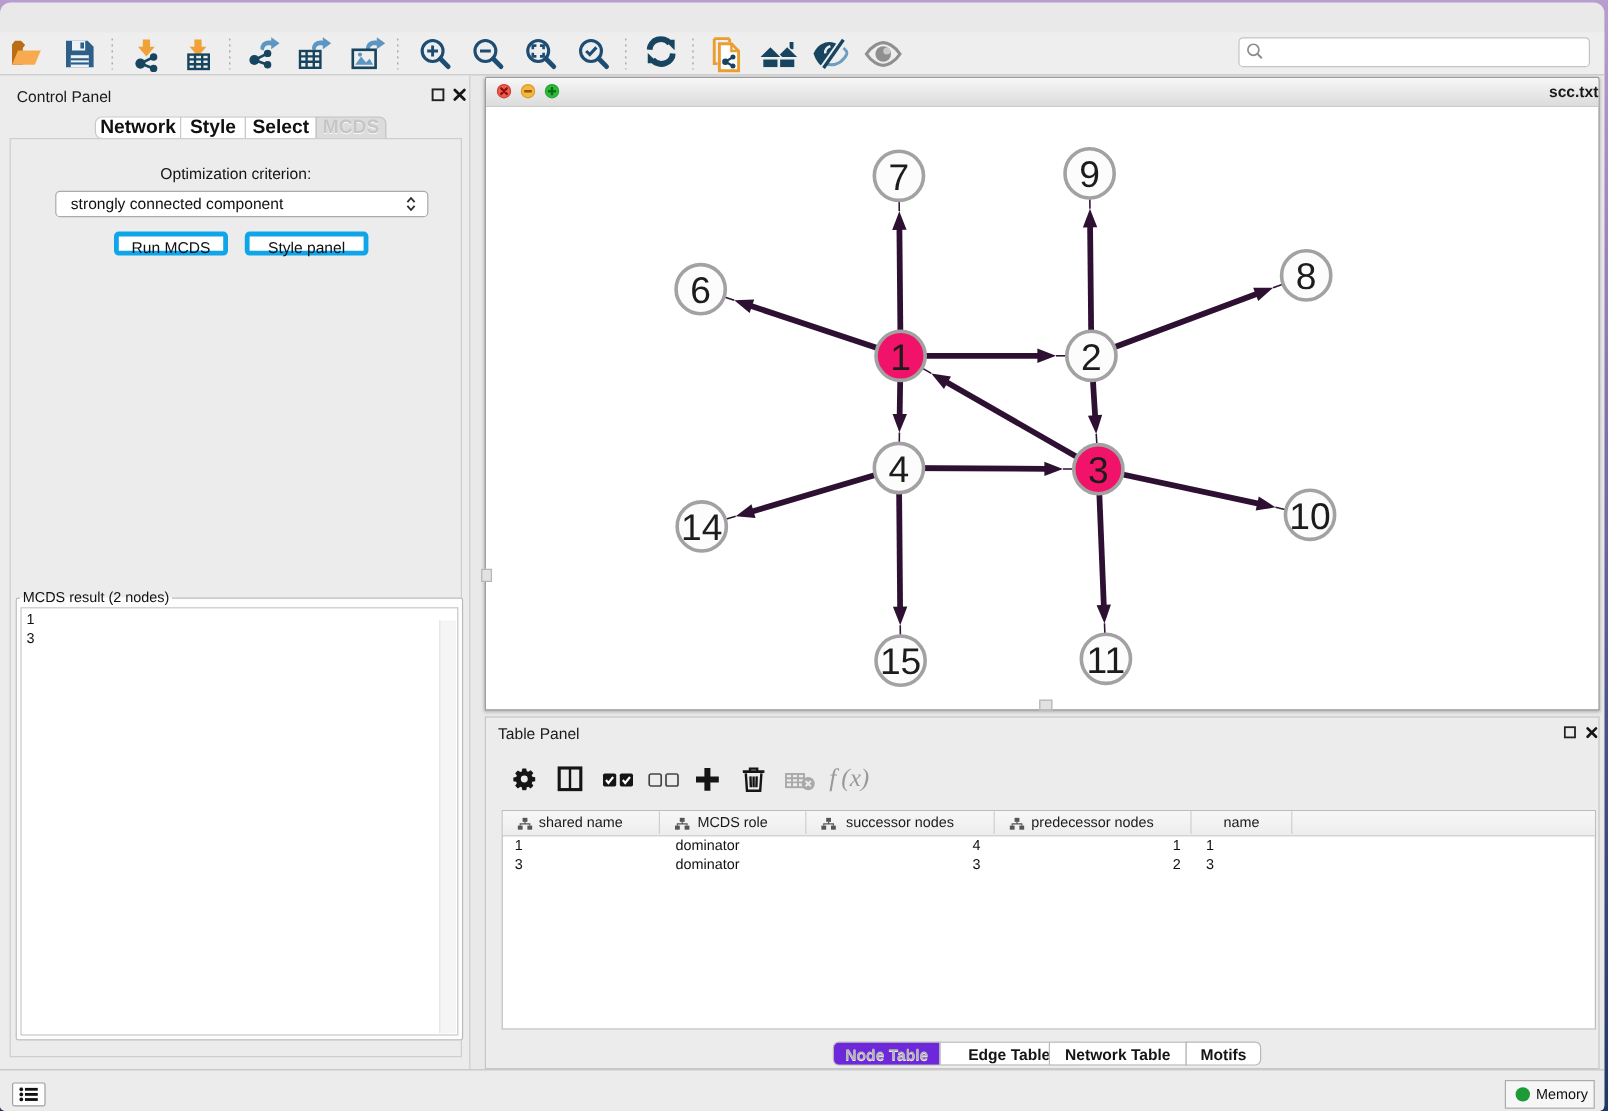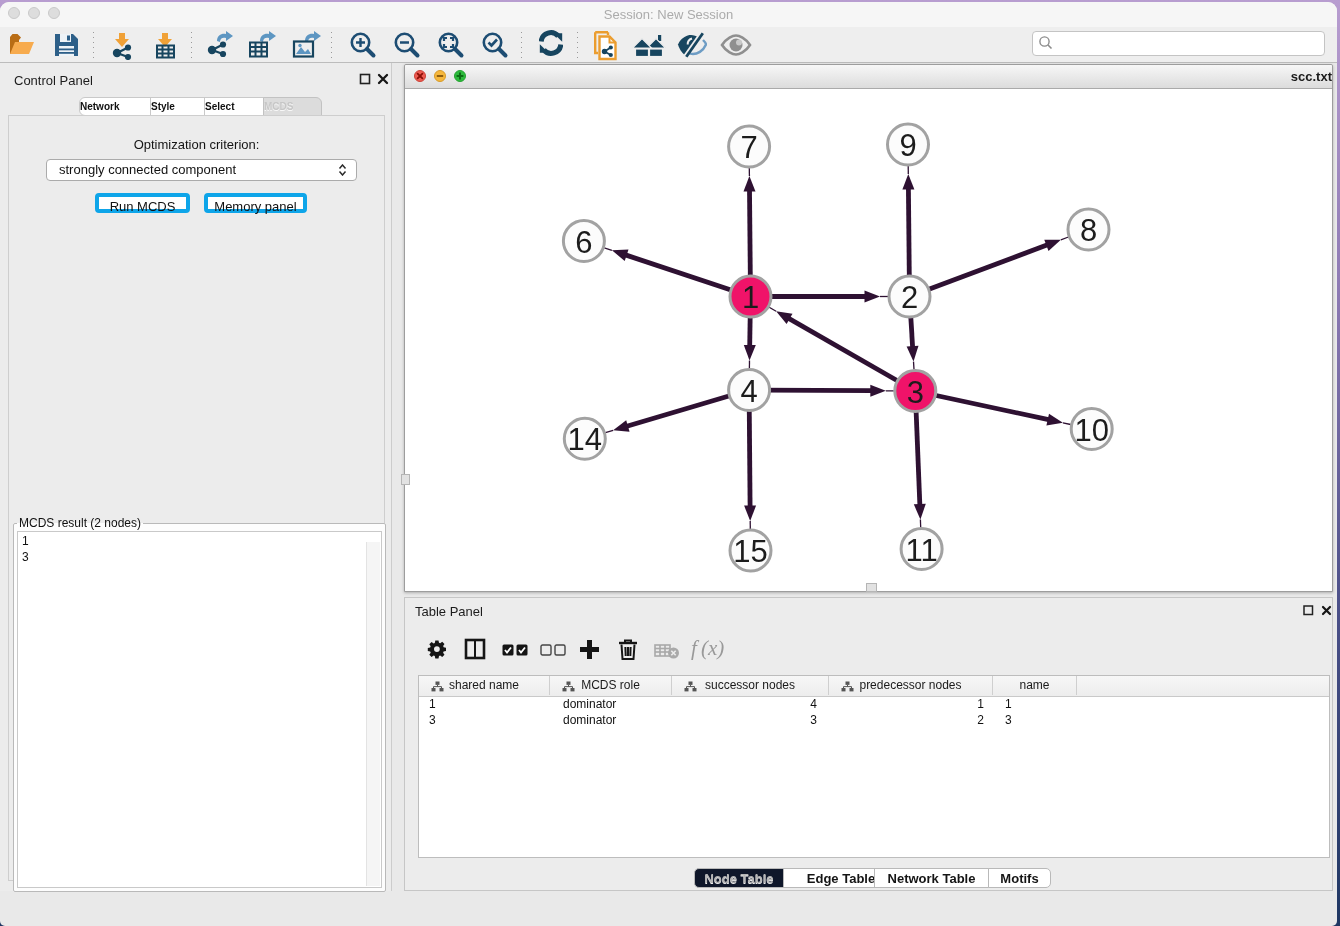--- a/index.html
+++ b/index.html
@@ -19,21 +19,21 @@
   background-size:1px 5px;background-repeat:repeat-y;}
 .ticon{position:absolute;top:3px;}
 .search{position:absolute;left:1032px;top:29px;width:291px;height:24px;background:#fff;
   border:1px solid #c4c4c4;border-radius:4px;height:23px;}
 .main{position:absolute;left:0;top:61px;width:100%;height:828px;background:#e9e9e9;}
 
 .cp{position:absolute;left:0;top:0;width:392px;height:828px;background:#ececec;border-right:1px solid #cccccc;box-sizing:border-box;}
 .cphead{position:absolute;left:14px;top:10px;font-size:13px;color:#1c1c1c;}
 .tabs{position:absolute;left:79px;top:34px;height:19px;}
 .tab{position:absolute;top:0;height:19px;box-sizing:border-box;background:#fff;
-  border:1px solid #c9c9c9;font-size:10px;font-weight:bold;color:#111;text-align:left;line-height:18px;}
+  border:1px solid #c9c9c9;font-size:16px;font-weight:bold;color:#111;text-align:center;line-height:18px;}
 .cpbox{position:absolute;left:8px;top:52px;width:377px;height:766px;border:1px solid #cecece;background:#ececec;box-sizing:border-box;}
 .btn{position:absolute;background:#ffffff;border:4px solid #0ea5e9;border-radius:4px;
   font-size:13px;color:#111;text-align:center;box-sizing:border-box;}
 
 .nwin{position:absolute;left:404px;top:1px;width:929px;height:528px;
   border:1px solid #9d9d9d;background:#fff;box-sizing:border-box;border-radius:2px 2px 0 0;
   box-shadow:0 1px 3px rgba(0,0,0,0.25);}
 .nwtb{position:absolute;left:0;top:0;width:100%;height:23px;
   background:linear-gradient(#f7f7f7,#dcdcdc);border-bottom:1px solid #aaaaaa;border-radius:2px 2px 0 0;}
 .nwt{position:absolute;left:0;top:4px;width:100%;text-align:right;font-size:13px;font-weight:bold;color:#1a1a1a;}
@@ -48,26 +48,20 @@
 .trow{position:absolute;left:0;width:100%;height:16px;font-size:12px;color:#111;}
 .btabs{position:absolute;left:289px;top:270px;height:20px;}
 .btab{position:absolute;top:0;height:20px;box-sizing:border-box;background:#fff;border:1px solid #b9b9b9;
   font-size:13px;font-weight:bold;color:#151515;text-align:center;line-height:19px;}
 
 .status{position:absolute;left:0;top:889px;width:100%;height:33px;background:#ececec;border-top:1px solid #c3c3c3;}
 .fx{font-family:"Liberation Serif",serif;font-style:italic;font-size:21px;color:#999999;}
 </style></head>
 <body>
 <div class="win">
-  <div class="titlebar">
-    <div class="tl" style="left:8px;"></div>
-    <div class="tl" style="left:28px;"></div>
-    <div class="tl" style="left:48px;"></div>
-    <div class="wtitle">Session: New Session</div>
-  </div>
   <div class="toolbar" id="toolbar">
     <svg class="ticon" style="left:7px;" width="31" height="30" viewBox="0 0 31 30">
       <path d="M3 7 L3 24 L12 24 L12 10 L14 7.5 L10.5 4 L5.5 4 Z" fill="#b96d15"></path>
       <path d="M8 12 L27 12 L22 24 L3 24 Z" fill="#f7ab4e"></path>
     </svg>
     <svg class="ticon" style="left:52px;" width="29" height="30" viewBox="0 0 29 30">
       <path d="M3 4 L21 4 L26 9 L26 26 L3 26 Z" fill="#2d5f88"></path>
       <path d="M8 4 L19 4 L19 12 L8 12 Z" fill="#eef3f7"></path>
       <path d="M15 5.5 L18 5.5 L18 10.5 L15 10.5 Z" fill="#2d5f88"></path>
       <rect x="7" y="16" width="15" height="10" fill="#eef3f7"></rect>
@@ -207,22 +201,22 @@
       <div class="cpbox">
         <div style="position:absolute;left:37px;top:43px;width:309px;height:20px;background:#fff;border:1px solid #ababab;border-radius:4px;">
           <div style="position:absolute;left:12px;top:2px;font-size:13px;color:#111;">strongly connected component</div>
           <svg style="position:absolute;right:9px;top:4px;" width="9" height="12" viewBox="0 0 9 12">
             <path d="M1.5 4.4 L4.5 1 L7.5 4.4" fill="none" stroke="#2b2b2b" stroke-width="1.5"></path>
             <path d="M1.5 7.6 L4.5 11 L7.5 7.6" fill="none" stroke="#2b2b2b" stroke-width="1.5"></path>
             </svg>
         </div>
         <div style="position:absolute;left:0;top:21px;width:100%;text-align:center;font-size:13px;color:#141414;">Optimization criterion:</div>
         <div class="btn" style="left:86px;top:77px;width:95px;height:20px;line-height:19px;">Run MCDS</div>
-        <div class="btn" style="left:195px;top:77px;width:103px;height:20px;line-height:19px;">Memory panel</div>
-        <fieldset style="position:absolute;left:4px;top:400px;width:371px;height:374px;border:1px solid #b9b9b9;border-radius:2px;margin:0;padding:0;background:#fdfdfd;">
+        <div class="btn" style="left:195px;top:77px;width:103px;height:20px;line-height:19px;">Style panel</div>
+        <fieldset style="position:absolute;left:4px;top:375px;width:371px;height:374px;border:1px solid #b9b9b9;border-radius:2px;margin:0;padding:0;background:#fdfdfd;">
           <legend style="font-size:12px;color:#111;margin-left:3px;padding:0 2px;">MCDS result (2 nodes)</legend>
           <div style="position:absolute;left:3px;top:1px;right:3px;bottom:3px;background:#fff;border:1px solid #c9c9c9;">
             <div style="position:absolute;left:4px;top:1px;font-size:12px;color:#111;line-height:16px;">1<br>3</div>
             <div style="position:absolute;right:1px;top:10px;width:13px;bottom:1px;background:#f5f5f5;border-left:1px solid #e3e3e3;"></div>
           </div>
         </fieldset>
       </div>
     </div>
     <div class="nwin" id="nwin">
       <div class="nwtb">
@@ -402,20 +396,36 @@
         </div>
         <div class="trow" style="top:37px;">
           <span style="position:absolute;left:10px;">3</span>
           <span style="position:absolute;left:144px;">dominator</span>
           <span style="position:absolute;left:253px;width:145px;text-align:right;">3</span>
           <span style="position:absolute;left:410px;width:155px;text-align:right;">2</span>
           <span style="position:absolute;left:586px;">3</span>
         </div>
       </div>
       <div class="btabs">
-        <div class="btab" style="left:0;width:90px;background:#0f172a;border-radius:5px 0 0 5px;color:#b5b5b5;text-shadow:0 1px 0 #eeeeee;">Node Table</div>
+        <div class="btab" style="left:0;width:90px;background:#6d28d9;border-radius:5px 0 0 5px;color:#b5b5b5;text-shadow:0 1px 0 #eeeeee;">Node Table</div>
         <div class="btab" style="left:89px;width:116px;">Edge Table</div>
         <div class="btab" style="left:180px;width:115px;">Network Table</div>
         <div class="btab" style="left:294px;width:63px;border-radius:0 5px 5px 0;">Motifs</div>
       </div>
     </div>
   </div>
+  <div class="status" id="status">
+    <div style="position:absolute;left:10px;top:10px;width:28px;height:20px;background:#fdfdfd;border:1px solid #9f9f9f;border-radius:2px;box-sizing:border-box;">
+      <svg width="16" height="12" viewBox="0 0 15 11" style="position:absolute;left:5px;top:3px;">
+        <circle cx="1.6" cy="1.5" r="1.5" fill="#111"></circle>
+          <circle cx="1.6" cy="5.5" r="1.5" fill="#111"></circle>
+          <circle cx="1.6" cy="9.5" r="1.5" fill="#111"></circle>
+        <rect x="4.5" y="0.4" width="10" height="2.2" fill="#111"></rect>
+          <rect x="4.5" y="4.4" width="10" height="2.2" fill="#111"></rect>
+          <rect x="4.5" y="8.4" width="10" height="2.2" fill="#111"></rect>
+      </svg>
+    </div>
+    <div style="position:absolute;left:1254px;top:8px;width:75px;height:24px;background:#f6f6f6;border:1px solid #ababab;box-sizing:border-box;">
+      <div style="position:absolute;left:8px;top:5px;width:12px;height:12px;border-radius:50%;background:#1d9b36;"></div>
+      <div style="position:absolute;left:25px;top:4px;font-size:12px;color:#111;">Memory</div>
+    </div>
+  </div>
 </div>
 
 </body></html>

